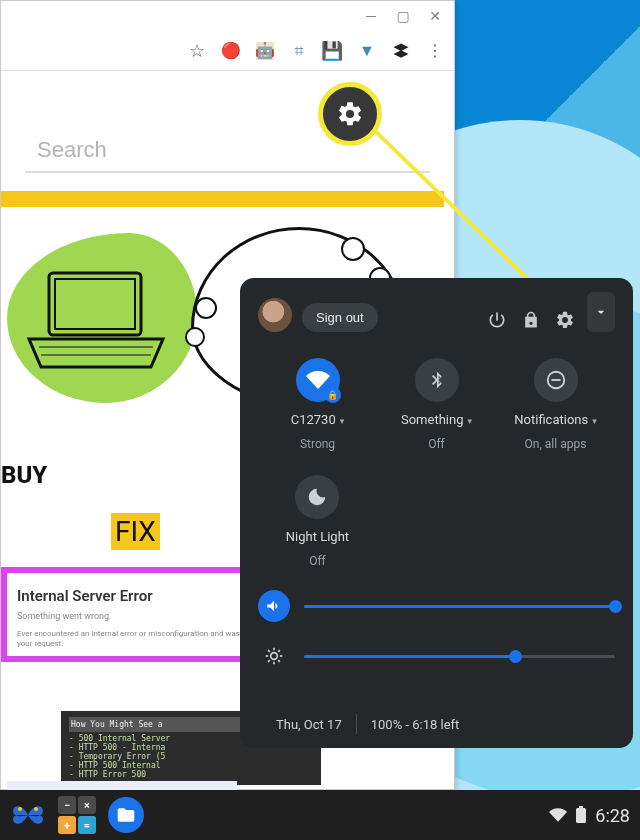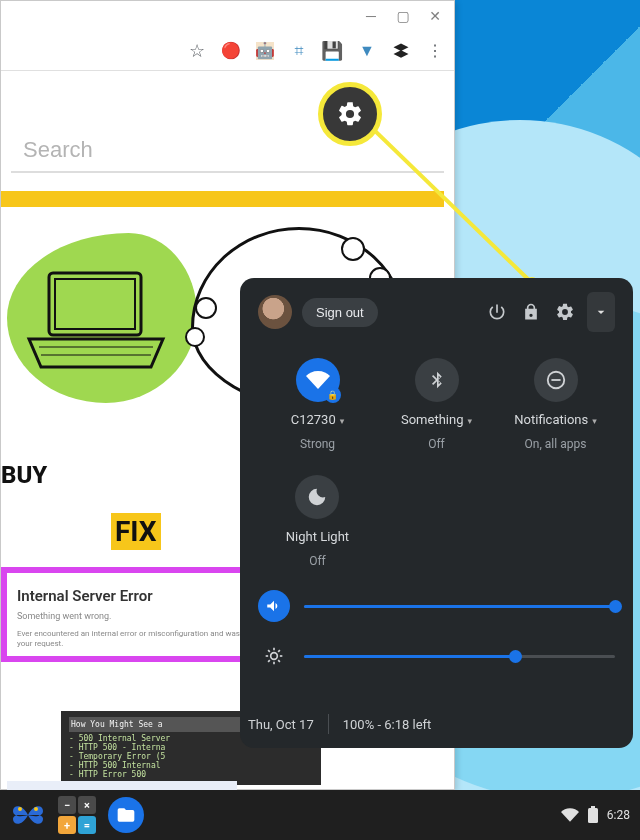--- a/index.html
+++ b/index.html
@@ -18,47 +18,47 @@
   .star { font-size:18px; }
   .ext-1 { color:#e57373; }
   .ext-2 { color:#c6a989; background:#f5e3c9; }
   .ext-3 { color:#3f8abf; }
   .ext-4 { color:#3f8abf; font-size:18px; }
   .ext-5 { color:#3f8abf; }
   .ext-6 { color:#222; }
   .kebab { letter-spacing:0; line-height:0; font-size:16px; }
 
   .page { position:relative; height:720px; overflow:hidden; }
-  .search-area { display:flex; align-items:center; padding:18px 10px; margin-top:40px;justify-content:center; }
+  .search-area { display:flex; align-items:center; padding:18px 24px; margin-top:40px;justify-content:center; }
   .search-input { flex:1; height:44px; border:none; border-bottom:2px solid #ddd; font-size:22px; color:#666; background:transparent; outline:none; padding-left:12px; }
   .search-input::placeholder { color:#b4b4b4; }
   .gold-stripe { height:16px; background:#f7c61a; margin-right:10px; }
   .illus { position:relative; height:220px; margin-top:20px; }
   .blob { position:absolute; left:6px; top:6px; width:190px; height:170px; background:#9fd850; border-radius:64% 36% 48% 52%/50% 48% 52% 50%; }
   .laptop { position:absolute; left:22px; top:38px; }
   .hair { position:absolute; left:190px; top:0; width:210px; height:180px; }
   .hair::before { content:""; position:absolute; left:0; top:0; width:210px; height:180px; border-radius:50% 50% 34% 66%/54% 54% 46% 46%; background:#fff; border:3px solid #111; }
   .hair-curl { position:absolute; background:#fff; border:2px solid #111; border-radius:50%; }
   .labels { position:relative; margin-top:10px; height:170px; }
   .lbl-buy { position:absolute; left:0; top:4px; font-weight:800; font-size:24px; color:#111; }
-  .lbl-fix { position:absolute; left:110px; top:56px; font-weight:700; font-size:28px; color:#111; background:#f7c61a; padding:2px 4px; }
+  .lbl-fix { position:absolute; left:110px; top:56px; font-weight:400; font-size:28px; color:#111; background:#f7c61a; padding:2px 4px; }
   .err-card { position:absolute; left:0; top:110px; width:300px; background:#fff; border:6px solid #d946ef; padding:14px 10px 6px; }
   .err-title { font-size:15px; font-weight:600; color:#333; }
   .err-sub { font-size:9px; color:#888; margin-top:6px; }
   .err-body { font-size:8px; color:#888; margin-top:8px; line-height:1.3; }
   .term { position:absolute; left:60px; top:640px; width:260px; background:#2c2c2c; color:#c4e3a0; font-family:monospace; font-size:8px; padding:6px 8px; }
   .term .ttl { color:#f5f5f5; background:#555; display:block; padding:3px 2px; margin-bottom:2px; }
   .people { position:absolute; left:6px; top:710px; width:230px; height:70px; background:#e9eef8; }
 
   .callout { position:absolute; left:318px; top:82px; width:64px; height:64px; border-radius:50%; background:#383838; border:5px solid #f5e83a; display:flex; align-items:center; justify-content:center; color:#fff; z-index:40; }
   .callout svg { width:28px; height:28px; }
   .callout-line { position:absolute; left:372px; top:128px; width:170px; height:180px; z-index:39; pointer-events:none; }
 
   .qs-panel { position:absolute; left:240px; top:278px; width:393px; height:470px; background:#24282b; border-radius:14px; color:#e0e0e0; z-index:50; padding:14px 18px 10px; font-size:13px; }
-  .qs-top { display:flex; align-items:center; gap:10px; }
+  .qs-top { display:flex; align-items:flex-end; gap:10px; }
   .avatar { width:34px; height:34px; border-radius:50%; background:radial-gradient(circle at 45% 40%,#c9a38a 0 38%,#6b523f 40% 100%); }
   .signout { background:#3a3f43; color:#e8eaed; border:none; border-radius:16px; padding:7px 14px; font-size:13px; cursor:pointer; }
   .flex-sp { flex:1; }
   .top-ic { width:24px; height:24px; color:#c5c9cc; display:flex; align-items:center; justify-content:center; cursor:pointer; }
   .pin-box { width:28px; height:40px; background:#34383b; border-radius:6px; display:flex; align-items:center; justify-content:center; }
   .tiles { display:flex; margin-top:26px; }
   .tile { flex:1; display:flex; flex-direction:column; align-items:center; gap:10px; cursor:pointer; }
   .tile-ic { width:44px; height:44px; border-radius:50%; background:#3a3f43; display:flex; align-items:center; justify-content:center; position:relative; }
   .tile.on .tile-ic { background:#1a73e8; }
   .tile-badge { position:absolute; right:-1px; bottom:-1px; width:16px; height:16px; border-radius:50%; background:#1a73e8; display:flex; align-items:center; justify-content:center; font-size:9px; }
@@ -66,31 +66,31 @@
   .tile-title .chev { font-size:9px; margin-left:4px; color:#aaa; }
   .tile-sub { color:#9aa0a6; font-size:12px; }
   .row2 { display:flex; margin-top:24px; }
   .sliders { margin-top:22px; }
   .slider-row { display:flex; align-items:center; gap:14px; margin-bottom:18px; }
   .sic { width:32px; height:32px; border-radius:50%; background:#1a73e8; color:#fff; display:flex; align-items:center; justify-content:center; }
   .sic.dim { background:transparent; color:#cfd2d5; }
   .track { flex:1; height:3px; border-radius:2px; background:#4a4e52; position:relative; }
   .fill { position:absolute; left:0; top:0; height:3px; background:#1a73e8; border-radius:2px; }
   .thumb { position:absolute; top:-5px; width:13px; height:13px; border-radius:50%; background:#1a73e8; }
-  .qs-footer { position:absolute; left:8px; right:18px; bottom:14px; display:flex; align-items:center; gap:14px; color:#cfd2d5; font-size:13px; }
+  .qs-footer { position:absolute; left:36px; right:18px; bottom:14px; display:flex; align-items:center; gap:14px; color:#cfd2d5; font-size:13px; }
   .vsep { width:1px; height:20px; background:#4a4e52; }
 
   .shelf { position:absolute; left:0; bottom:0; width:100%; height:50px; background:#1f1f1f; display:flex; align-items:center; gap:12px; padding:0 10px; z-index:30; }
   .shelf-ic { width:36px; height:36px; border-radius:50%; display:flex; align-items:center; justify-content:center; color:#fff; background:transparent; cursor:pointer; }
   .files { background:#1a73e8; }
   .calc-ic { width:38px; height:38px; display:grid; grid-template-columns:1fr 1fr; grid-template-rows:1fr 1fr; gap:2px; }
   .calc-ic span { display:flex; align-items:center; justify-content:center; border-radius:3px; font-size:11px; font-weight:600; color:#fff; }
   .cq1{background:#4a4a4a}.cq2{background:#4a4a4a}.cq3{background:#f2a63b}.cq4{background:#2fa3d6}
   .butterfly { width:36px; height:36px; position:relative; }
-  .shelf-right { margin-left:auto; display:flex; align-items:center; gap:8px; color:#e0e0e0; font-size:12px; }
+  .shelf-right { margin-left:auto; display:flex; align-items:center; gap:8px; color:#e0e0e0; font-size:18px; }
   svg { display:block; }
 </style>
 </head>
 <body>
 
 <div class="frame">
   <div class="desktop">
     <div class="wallpaper-shapes"></div>
   </div>
 

